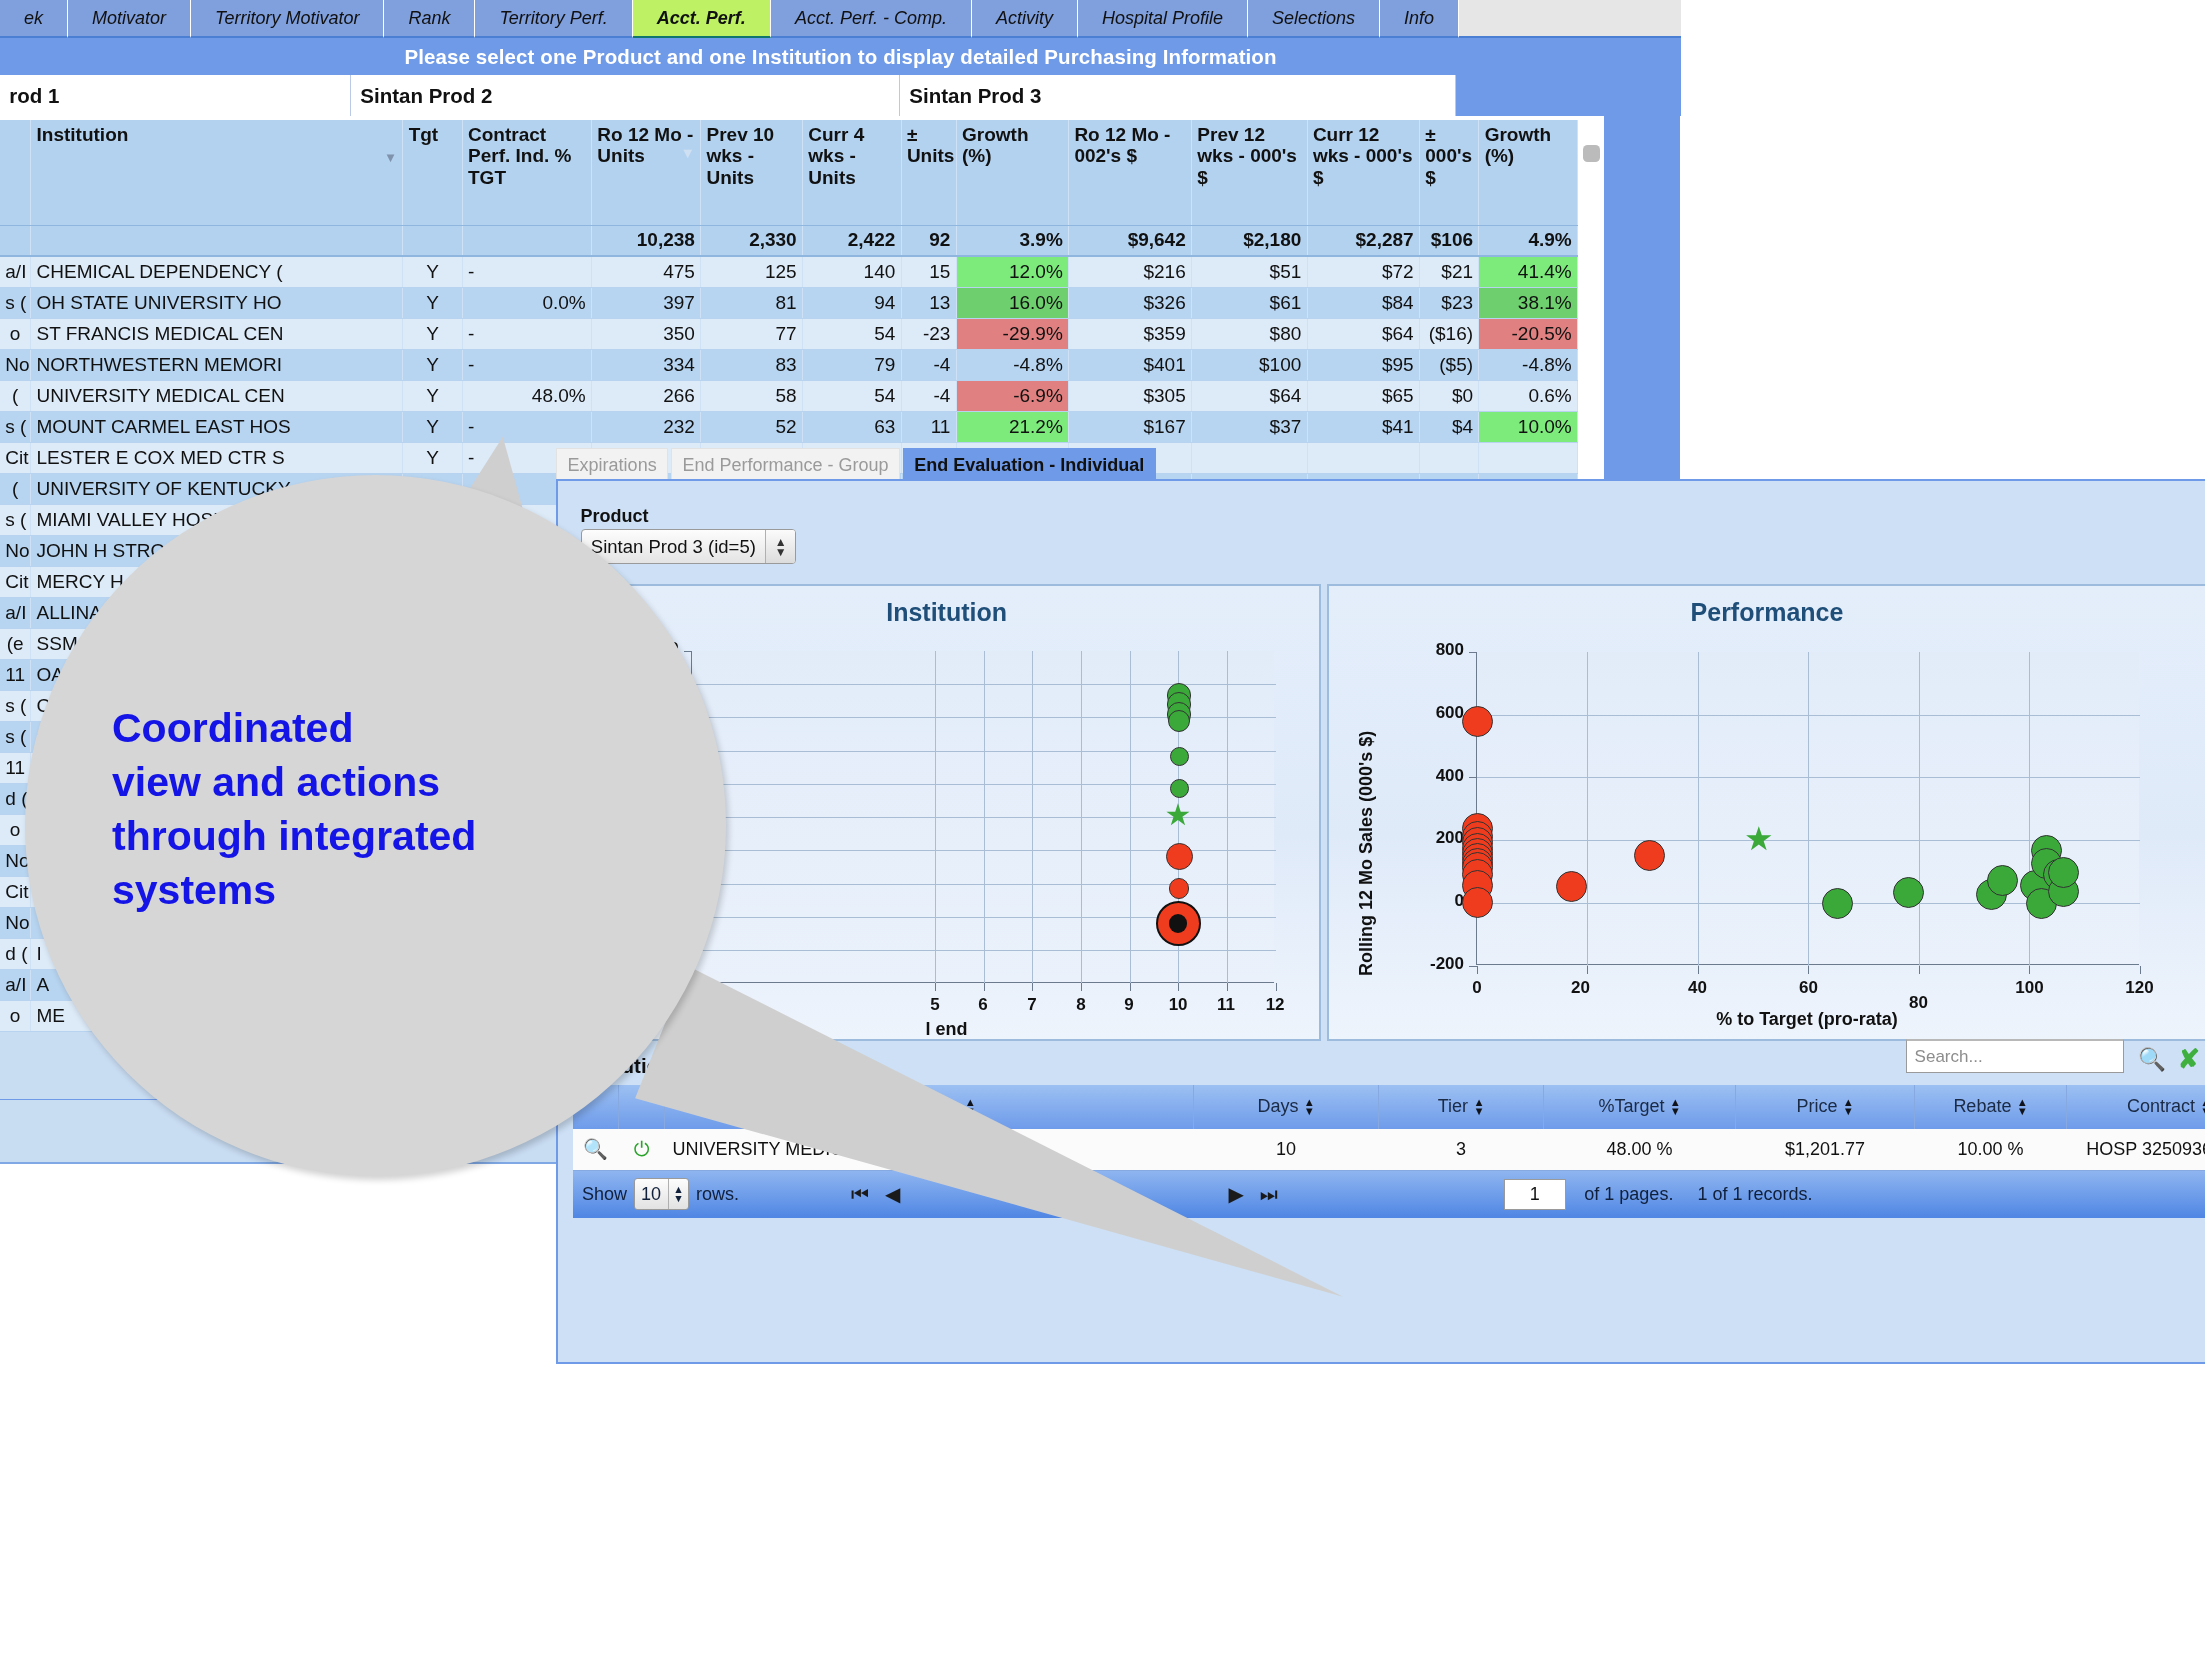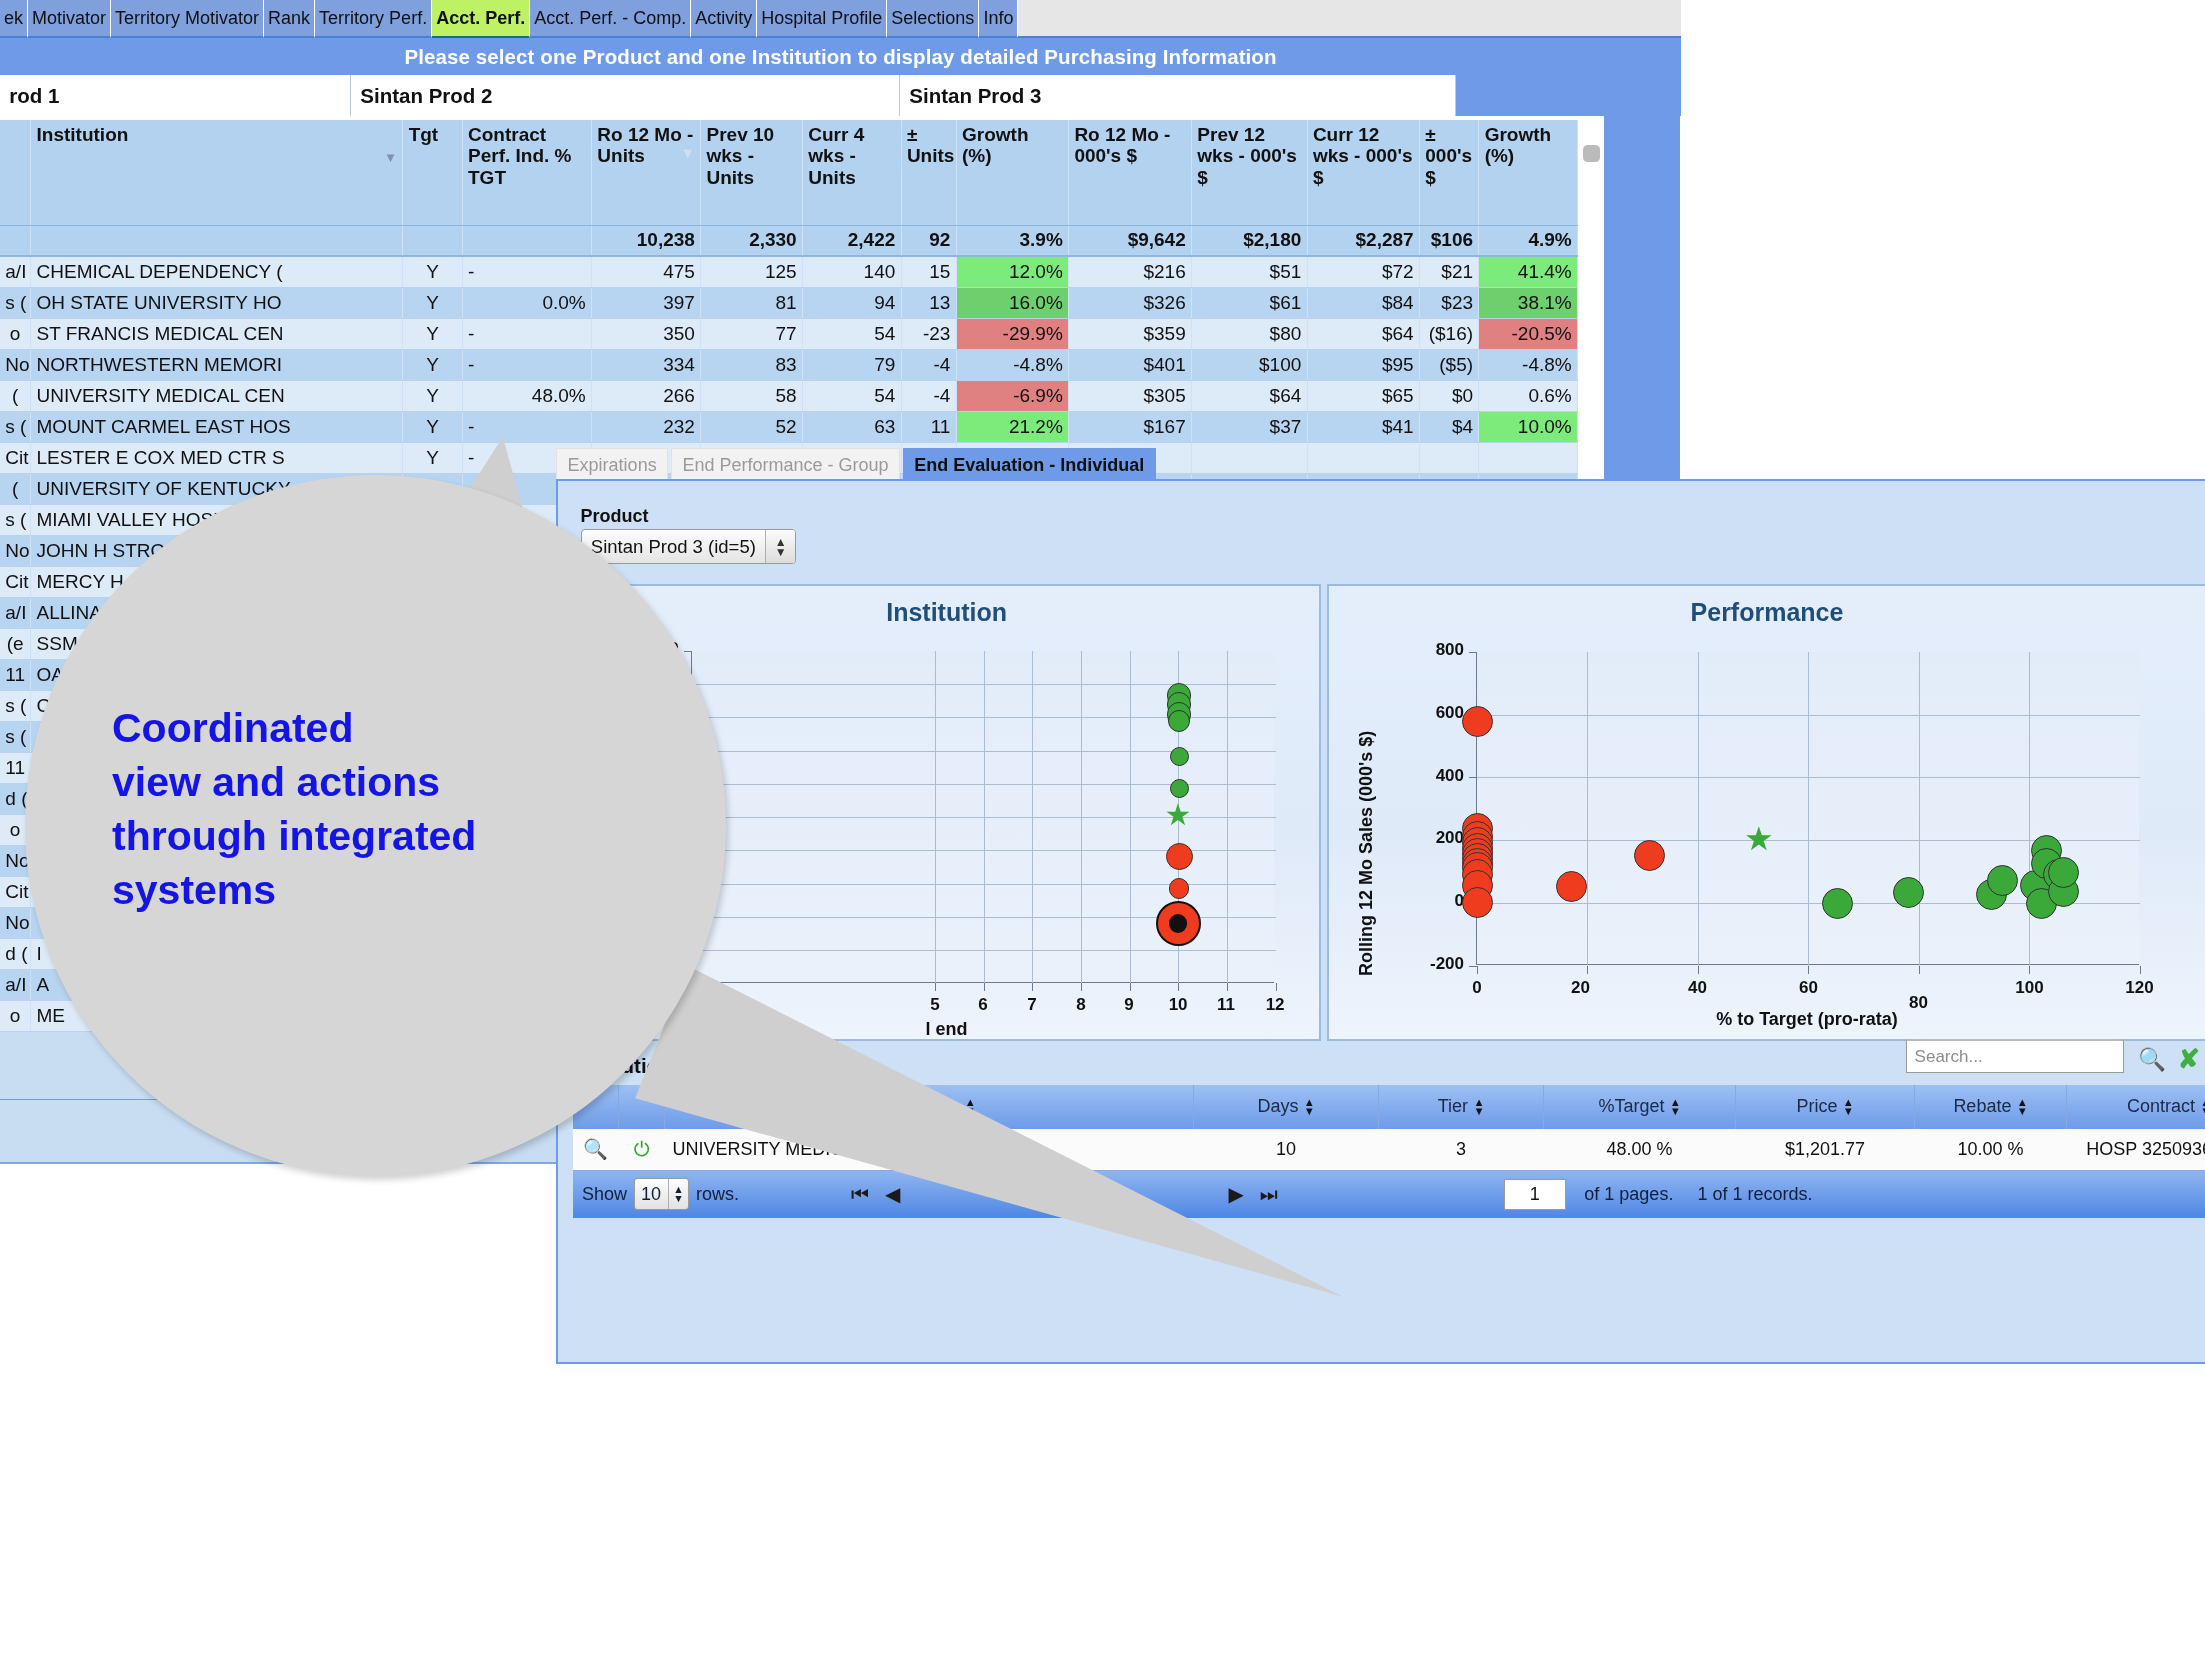--- a/index.html
+++ b/index.html
@@ -11,21 +11,21 @@
 
   
   #bg-app{position:absolute;left:0;top:0;width:1681px;height:1161px;background:#ffffff;}
 
   
   #tabstrip{position:absolute;left:0;top:0;height:38px;width:1681px;background:#e6e6e6;}
   #tabstrip .tabs{display:flex;height:38px;align-items:stretch;}
   #tabstrip .tab{
     background:#7f9fdd;border-right:1.3px solid #ffffff;border-bottom:2px solid #4a7fd4;
     display:flex;align-items:center;justify-content:center;
-    padding:0 4px;font-size:18px;color:#111;white-space:nowrap;
+    padding:0 24px;font-size:18px;color:#111;white-space:nowrap;font-style:italic;
   }
   #tabstrip .tab.active{background:#bef264;font-weight:bold;border-bottom:2px solid #0f766e;}
   #tabstrip .tabfill{flex:1;background:#e6e6e6;border-bottom:2px solid #4a7fd4;}
 
   
   #banner{position:absolute;left:0;top:38px;width:1681px;height:37px;background:#6f9ae8;
     color:#fff;font-size:20.5px;font-weight:bold;display:flex;align-items:center;justify-content:center;
     letter-spacing:0.1px;}
 
   
@@ -176,21 +176,21 @@
           <tr id="grid-head-row">
             <th></th>
             <th>Institution<span class="sortcaret">▼</span></th>
             <th>Tgt</th>
             <th>Contract Perf. Ind. % TGT</th>
             <th>Ro 12 Mo - Units<span class="sortcaret2">▼</span></th>
             <th>Prev 10 wks - Units</th>
             <th>Curr 4 wks - Units</th>
             <th>± Units</th>
             <th>Growth (%)</th>
-            <th>Ro 12 Mo - 000's $</th>
+            <th>Ro 12 Mo - 002's $</th>
             <th>Prev 12 wks - 000's $</th>
             <th>Curr 12 wks - 000's $</th>
             <th>± 000's $</th>
             <th>Growth (%)</th>
           </tr>
         </thead>
       <tbody id="grid-body">
           <tr class="tot">
             <td></td>
             <td class=""></td>

